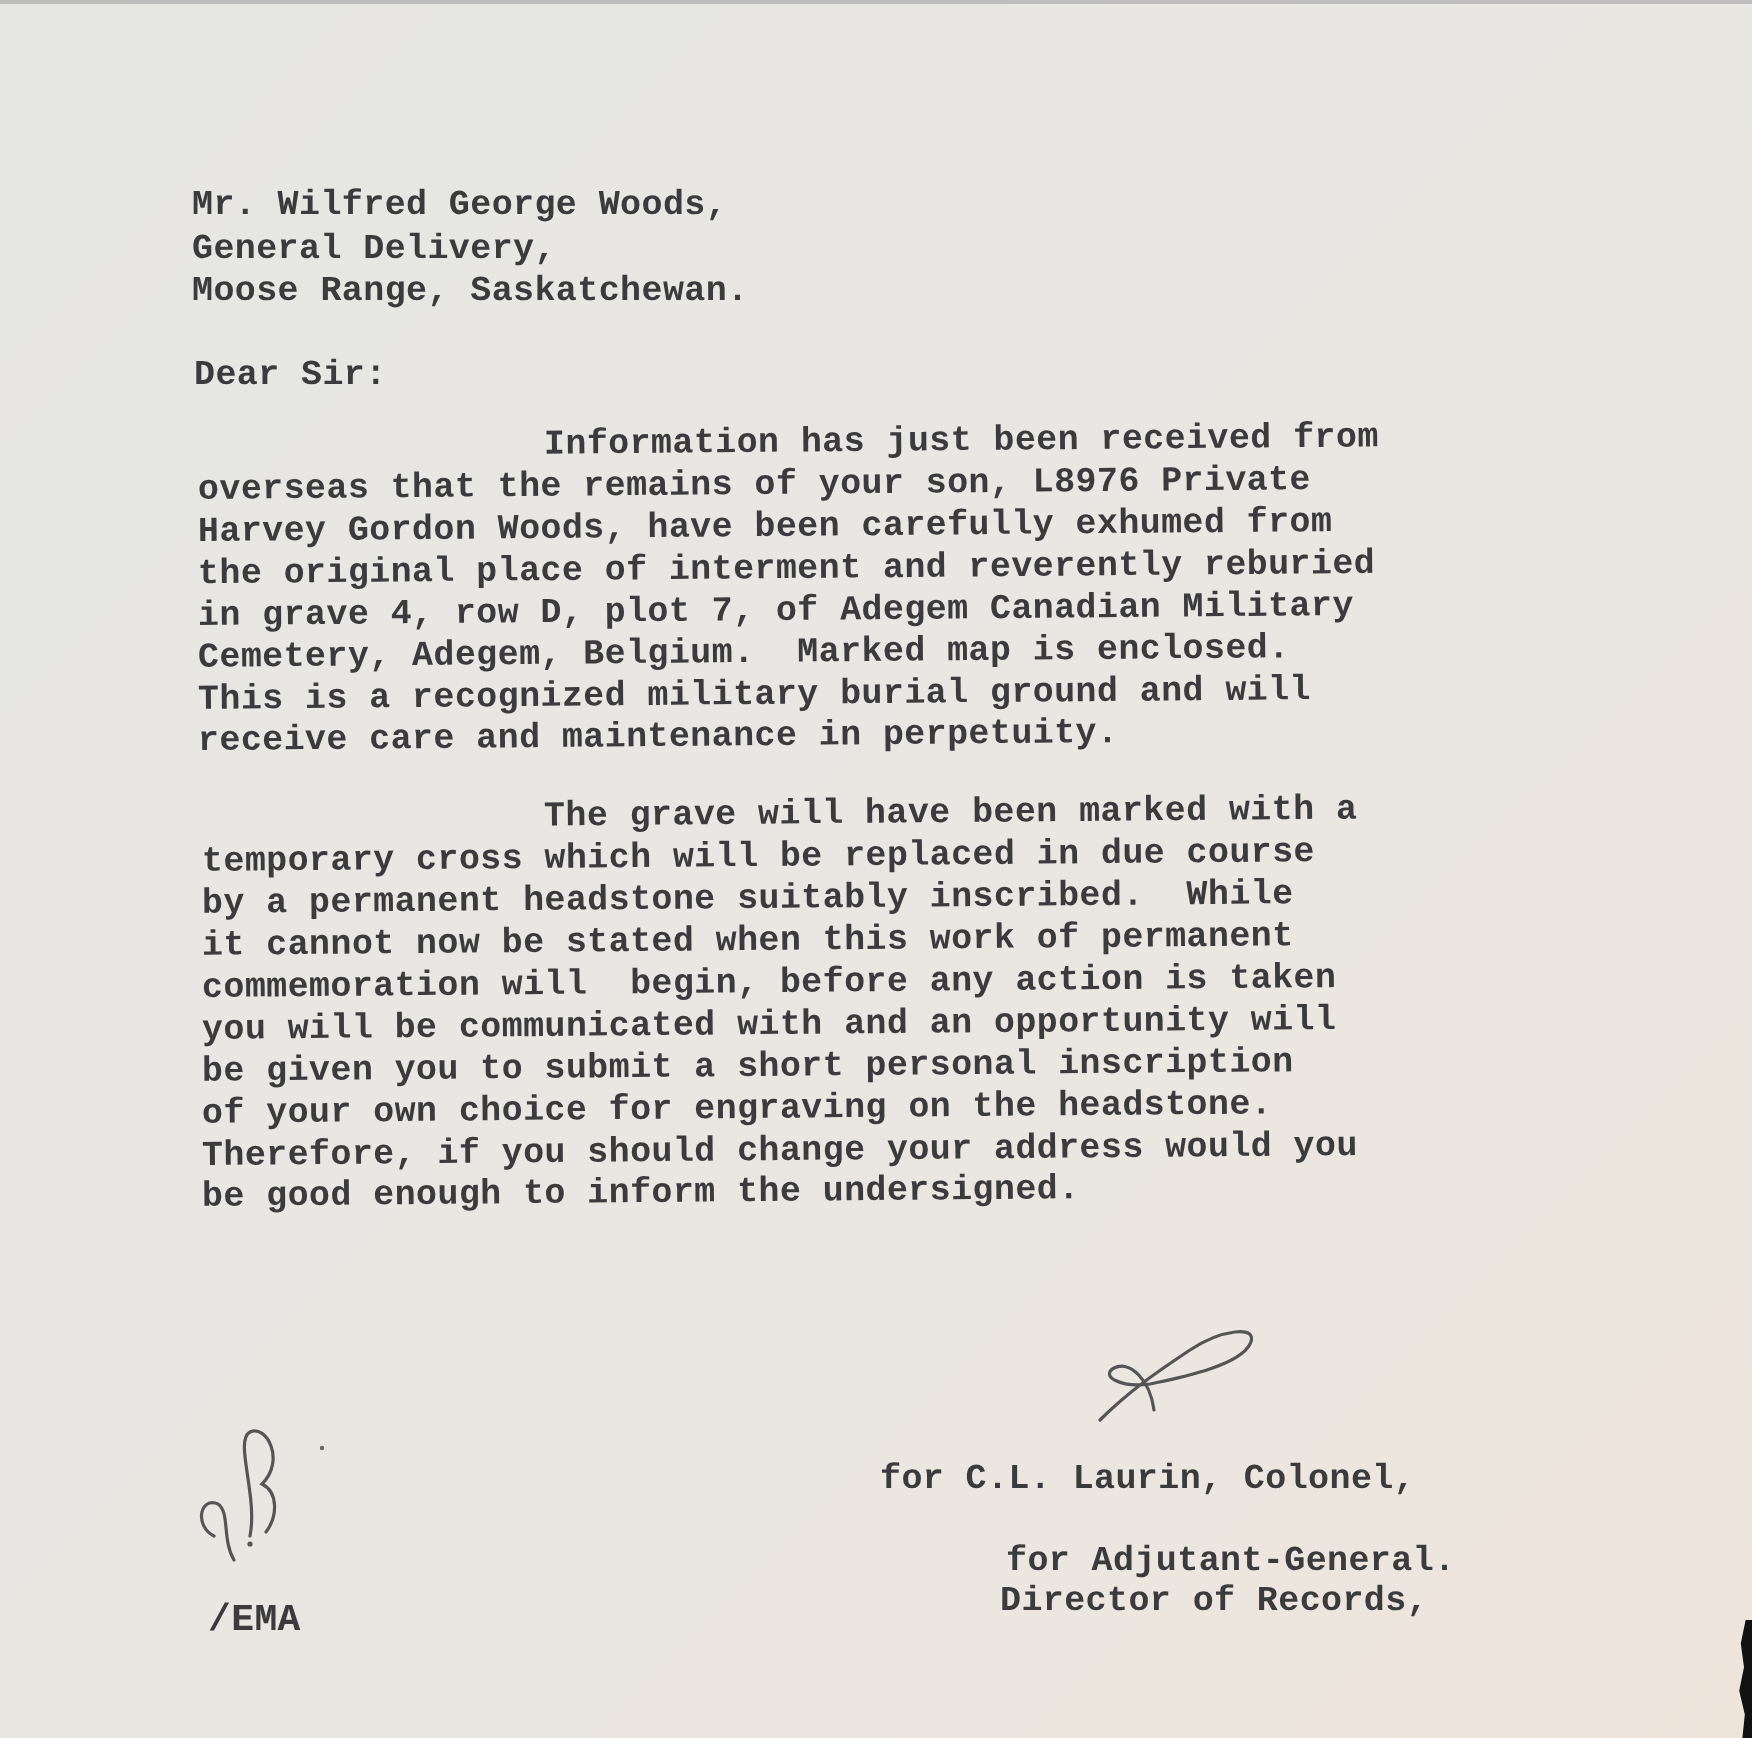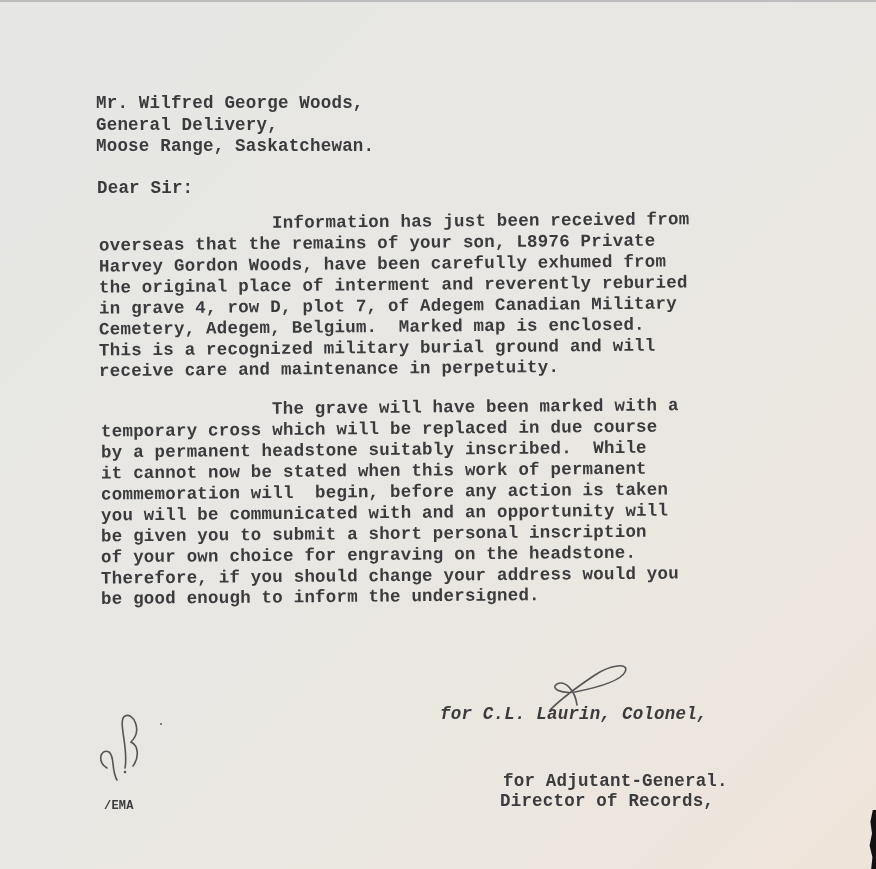--- a/index.html
+++ b/index.html
@@ -76,27 +76,27 @@
   <div class="line" style="left:101px; top:524px; transform:rotate(-0.5deg);">be given you to submit a short personal inscription</div>
   <div class="line" style="left:101px; top:545px; transform:rotate(-0.5deg);">of your own choice for engraving on the headstone.</div>
   <div class="line" style="left:101px; top:566px; transform:rotate(-0.5deg);">Therefore, if you should change your address would you</div>
   <div class="line" style="left:101px; top:587px; transform:rotate(-0.5deg);">be good enough to inform the undersigned.</div>
 
 
   <svg class="sig" style="left:545px; top:660px;" width="90" height="55" viewBox="0 0 90 55">
     <path d="M5 50 C 20 35, 35 25, 50 15 C 65 5, 85 2, 80 12 C 75 22, 50 28, 30 32 C 15 34, 5 28, 12 24 C 20 20, 30 30, 32 45" fill="none" stroke="#555" stroke-width="1.6" stroke-linecap="round"></path>
   </svg>
 
-  <div class="line" style="left:440px; top:704px;font-style:italic;">for C.L. Laurin, Colonel,</div>
+  <div class="line" style="left:440px; top:730px;">for C.L. Laurin, Colonel,</div>
   <div class="line" style="left:500px; top:791px;">Director of Records,</div>
   <div class="line" style="left:503px; top:771px;">for Adjutant-General.</div>
 
   <svg class="sig" style="left:95px; top:708px;" width="75" height="80" viewBox="0 0 75 80">
     <path d="M12 60 C 2 55, 5 40, 14 44 C 20 48, 16 62, 22 72" fill="none" stroke="#555" stroke-width="1.6" stroke-linecap="round"></path>
     <path d="M30 60 C 34 40, 22 12, 30 8 C 38 4, 48 22, 36 34 C 44 38, 44 50, 38 58" fill="none" stroke="#555" stroke-width="1.6" stroke-linecap="round"></path>
     <circle cx="30" cy="64" r="1.3" fill="#555"></circle>
     <circle cx="66" cy="16" r="1.1" fill="#666"></circle>
   </svg>
 
-  <div class="line" style="left:104px; top:799px; font-size:12px;">/EMA</div>
+  <div class="line" style="left:104px; top:799px; font-size:19px;">/EMA</div>
 
   <div class="torn-edge"></div>
 </div>
 
 </body></html>

